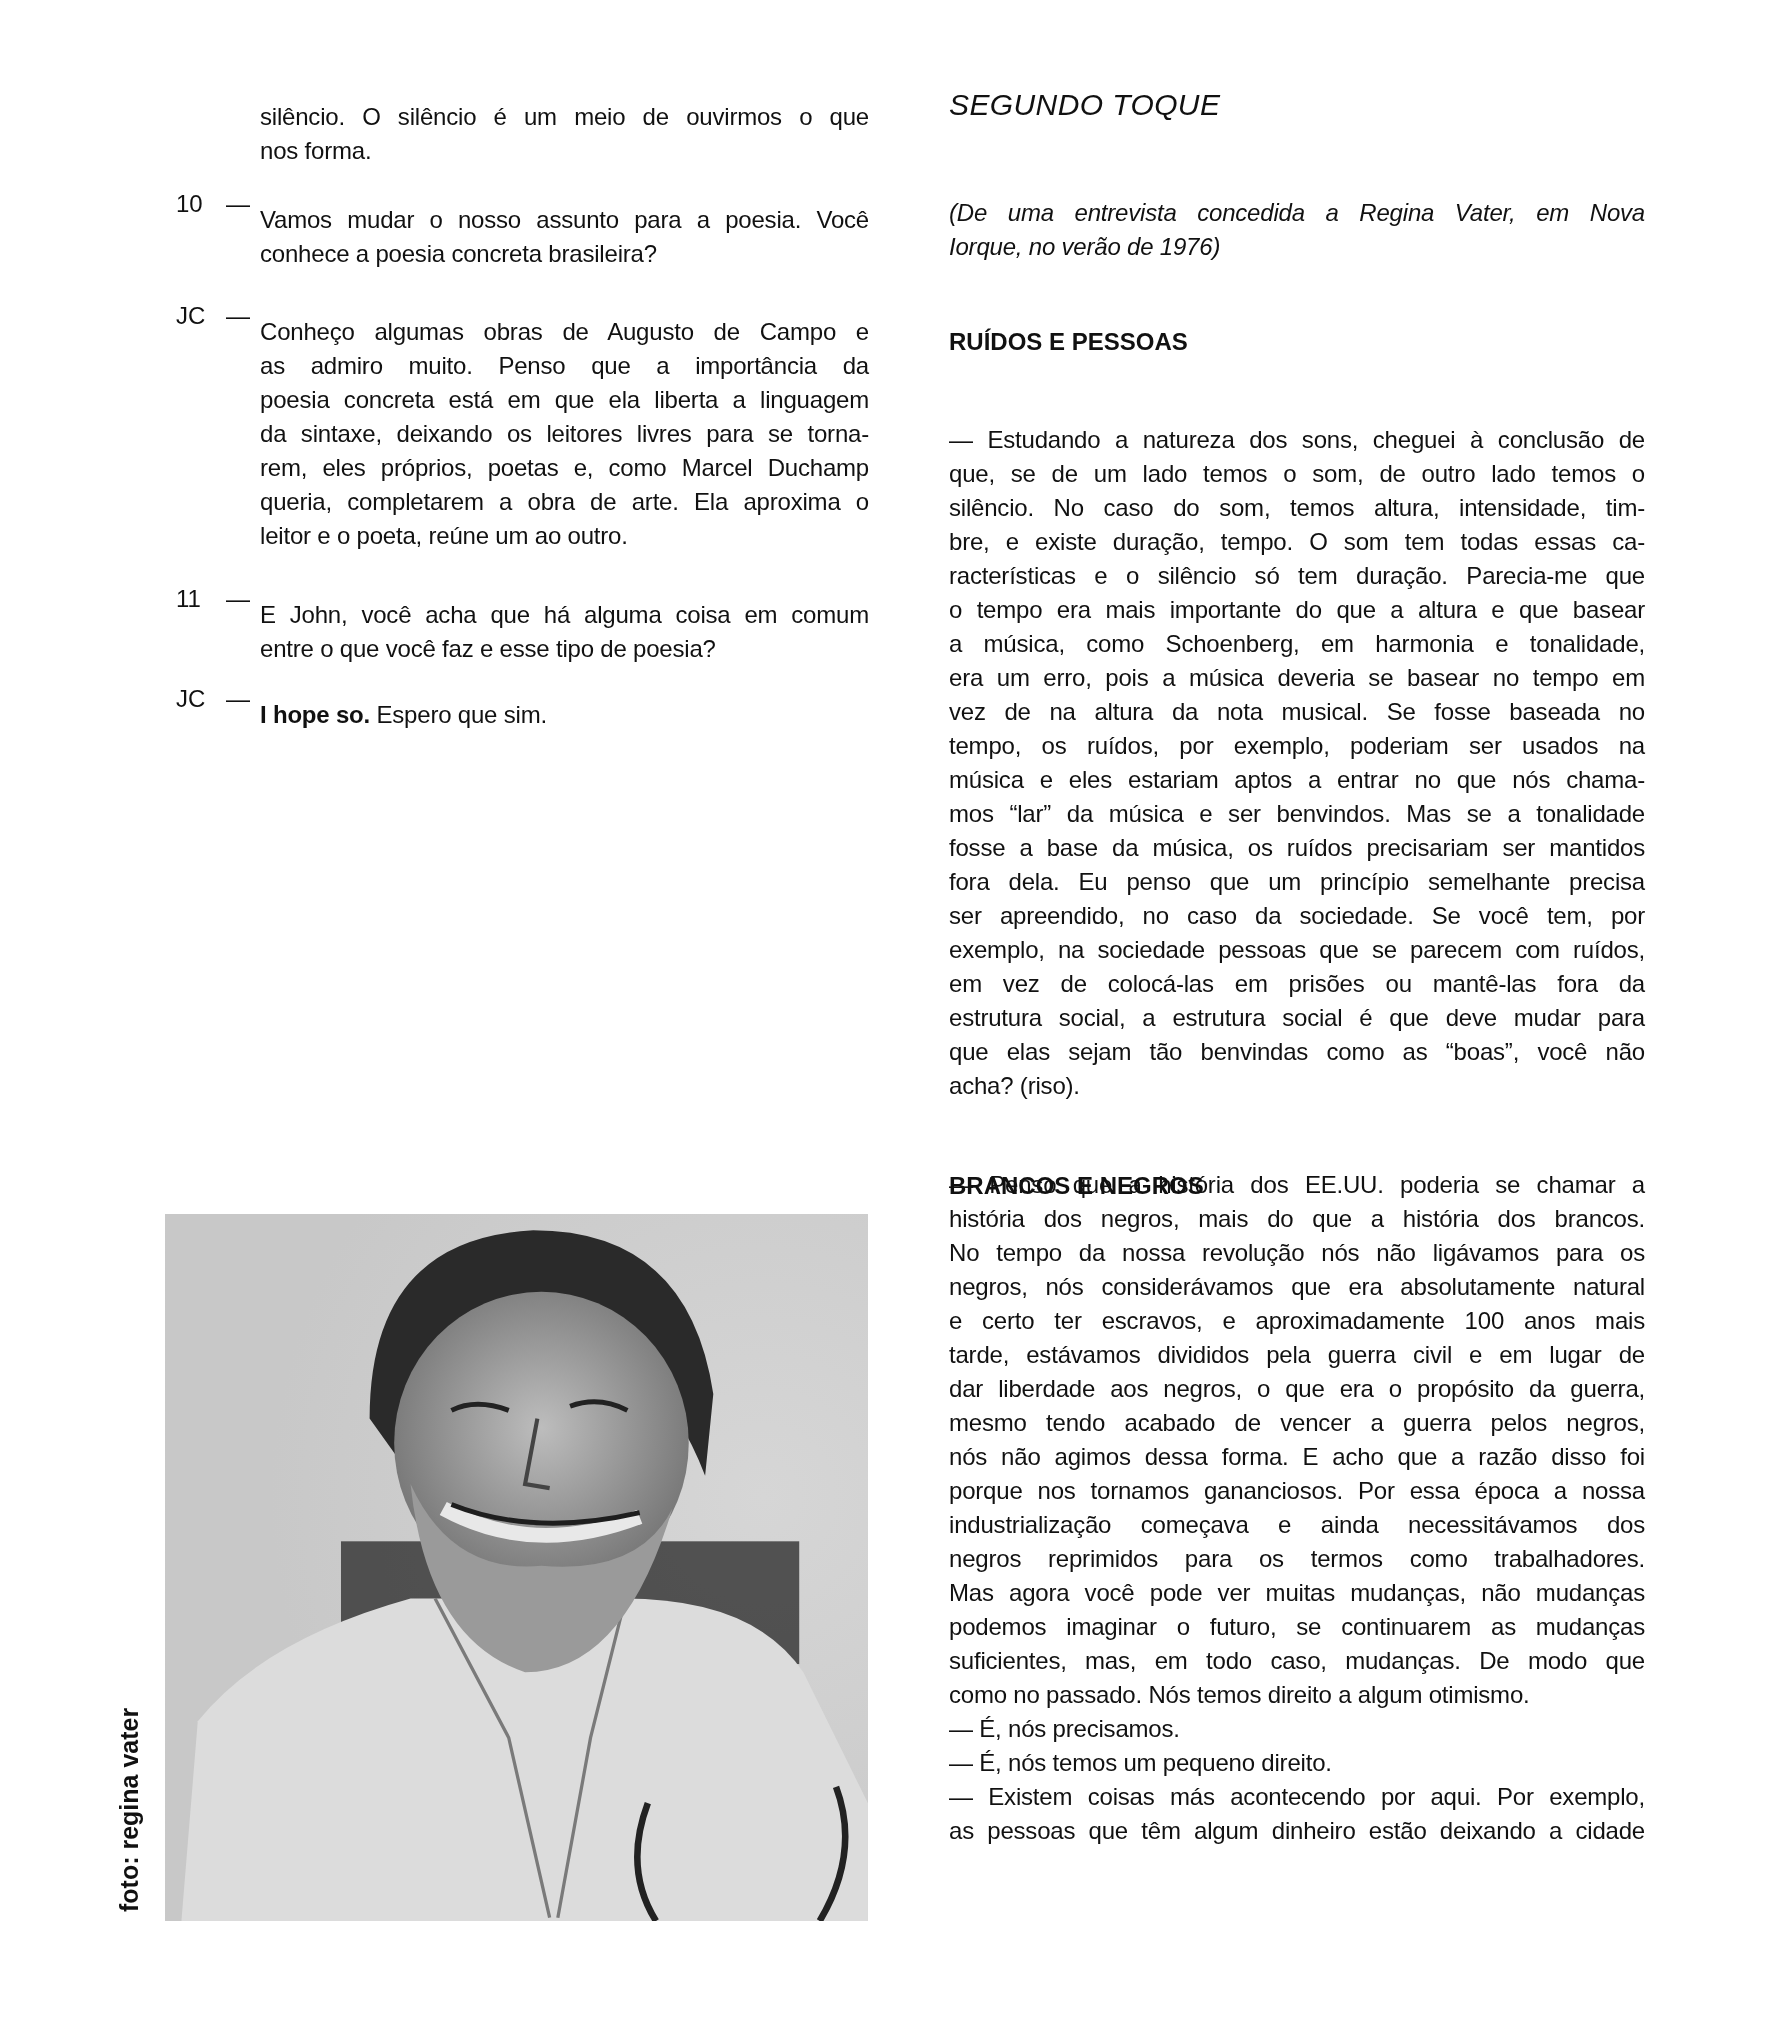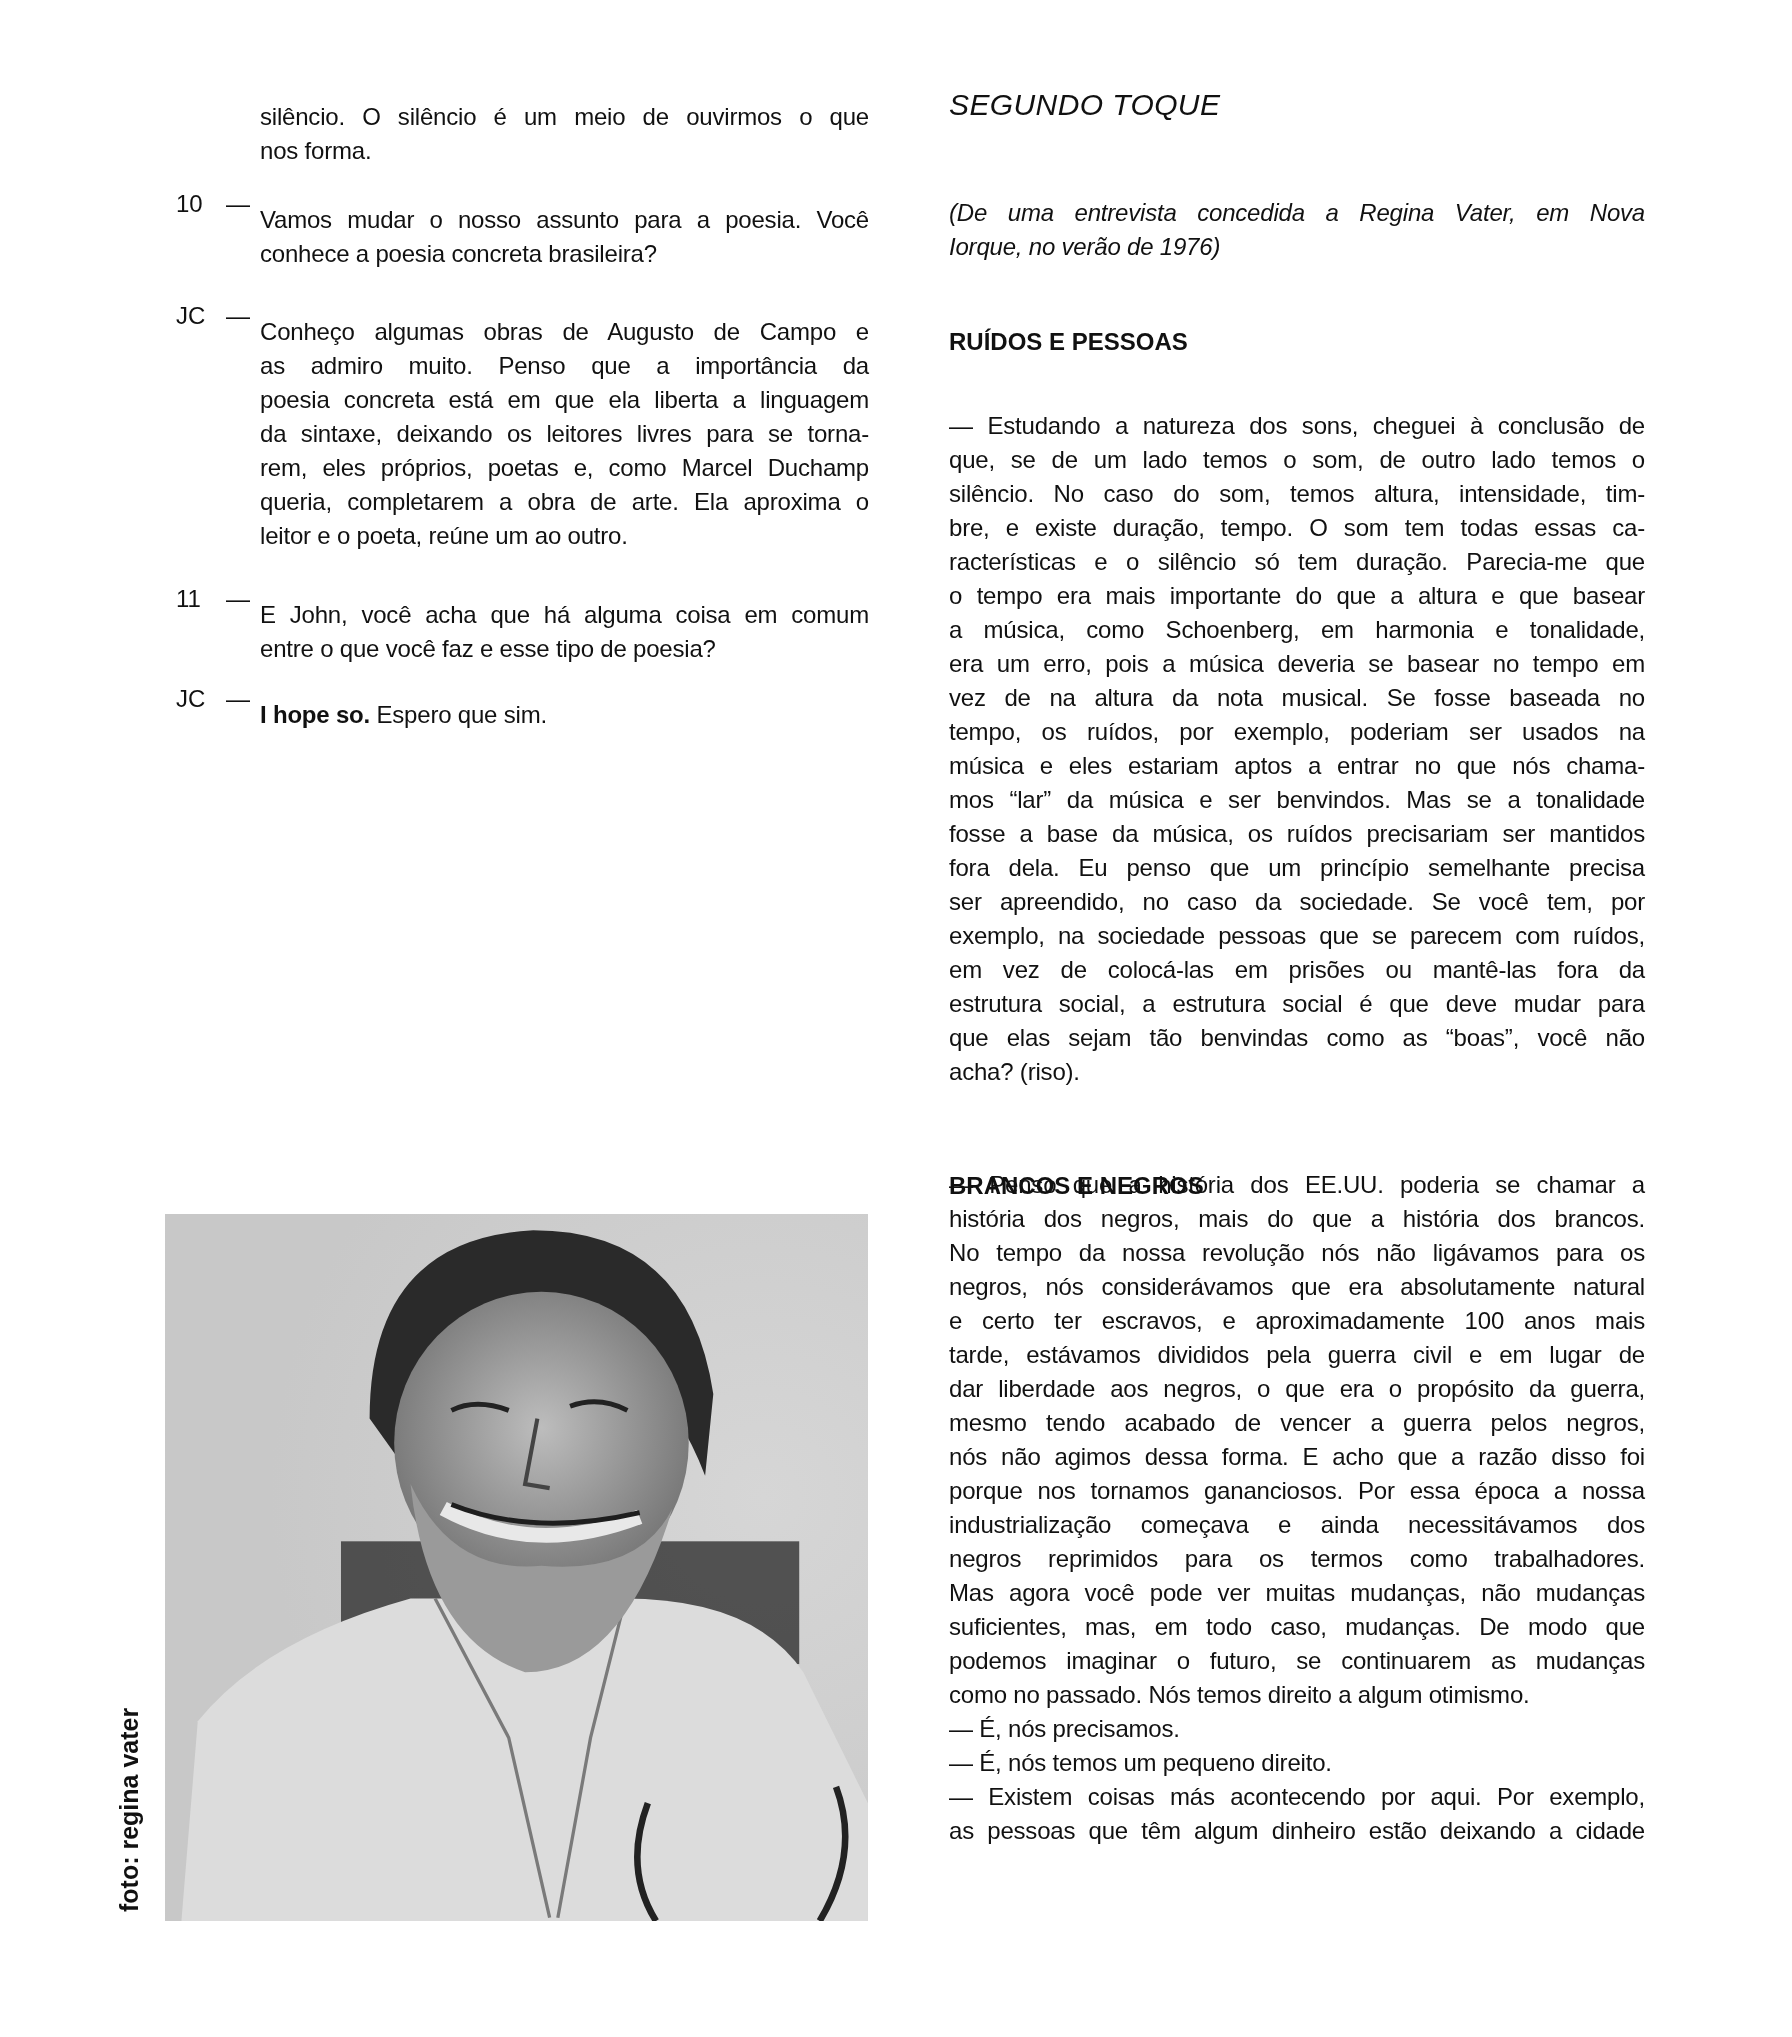--- a/index.html
+++ b/index.html
@@ -121,21 +121,21 @@
 
 <div class="rcol italic" style="top:196px;">
   <span class="line">(De uma entrevista concedida a Regina Vater, em Nova</span>
   <span class="line last">Iorque, no verão de 1976)</span>
 </div>
 
 <div class="rcol" style="top:325px;">
   <span class="heading">RUÍDOS E PESSOAS</span>
 </div>
 
-<div class="rcol" id="ruidos" style="top:409px;">
+<div class="rcol" id="ruidos" style="top:423px;">
     <span class="line">— Estudando a natureza dos sons, cheguei à conclusão de</span>
     <span class="line">que, se de um lado temos o som, de outro lado temos o</span>
     <span class="line">silêncio. No caso do som, temos altura, intensidade, tim-</span>
     <span class="line">bre, e existe duração, tempo. O som tem todas essas ca-</span>
     <span class="line">racterísticas e o silêncio só tem duração. Parecia-me que</span>
     <span class="line">o tempo era mais importante do que a altura e que basear</span>
     <span class="line">a música, como Schoenberg, em harmonia e tonalidade,</span>
     <span class="line">era um erro, pois a música deveria se basear no tempo em</span>
     <span class="line">vez de na altura da nota musical. Se fosse baseada no</span>
     <span class="line">tempo, os ruídos, por exemplo, poderiam ser usados na</span>
@@ -162,21 +162,21 @@
     <span class="line">negros, nós considerávamos que era absolutamente natural</span>
     <span class="line">e certo ter escravos, e aproximadamente 100 anos mais</span>
     <span class="line">tarde, estávamos divididos pela guerra civil e em lugar de</span>
     <span class="line">dar liberdade aos negros, o que era o propósito da guerra,</span>
     <span class="line">mesmo tendo acabado de vencer a guerra pelos negros,</span>
     <span class="line">nós não agimos dessa forma. E acho que a razão disso foi</span>
     <span class="line">porque nos tornamos gananciosos. Por essa época a nossa</span>
     <span class="line">industrialização começava e ainda necessitávamos dos</span>
     <span class="line">negros reprimidos para os termos como trabalhadores.</span>
     <span class="line">Mas agora você pode ver muitas mudanças, não mudanças</span>
+    <span class="line">podemos imaginar o futuro, se continuarem as mudanças</span>
     <span class="line">suficientes, mas, em todo caso, mudanças. De modo que</span>
-    <span class="line">podemos imaginar o futuro, se continuarem as mudanças</span>
     <span class="line last">como no passado. Nós temos direito a algum otimismo.</span>
     <span class="line last">— É, nós precisamos.</span>
     <span class="line last">— É, nós temos um pequeno direito.</span>
     <span class="line">— Existem coisas más acontecendo por aqui. Por exemplo,</span>
     <span class="line">as pessoas que têm algum dinheiro estão deixando a cidade</span>
   </div>
 
 
 </body></html>

